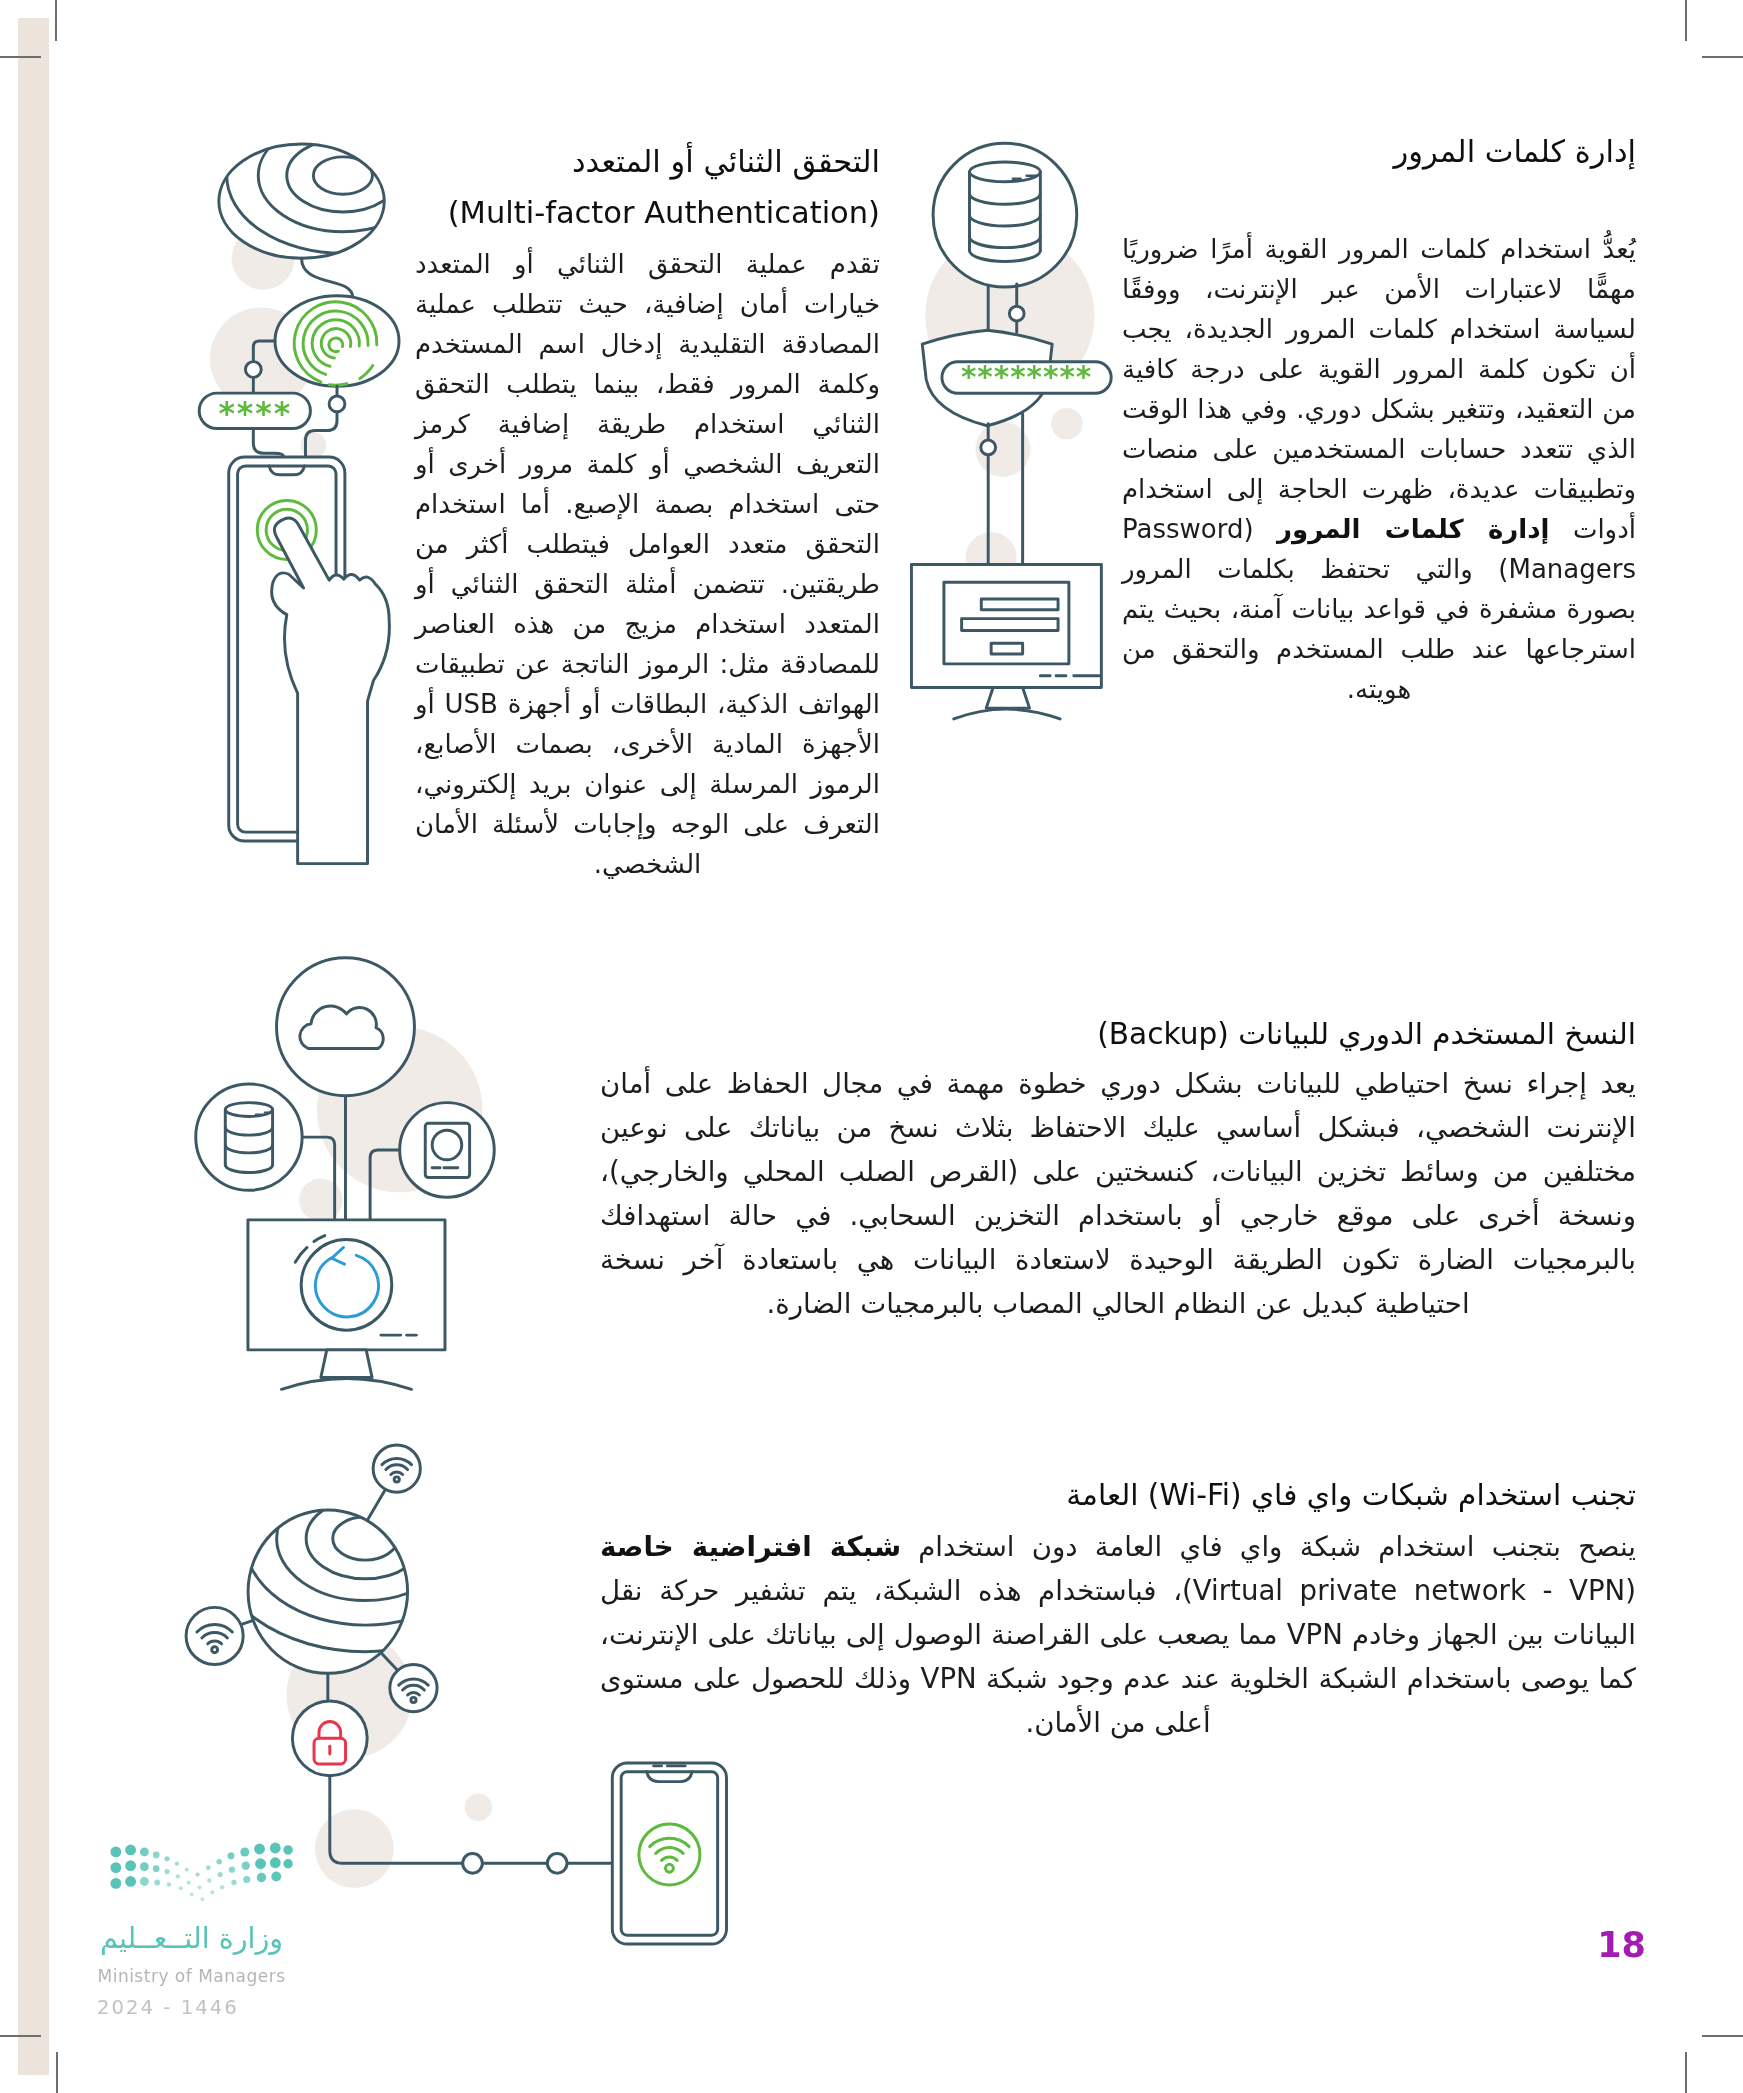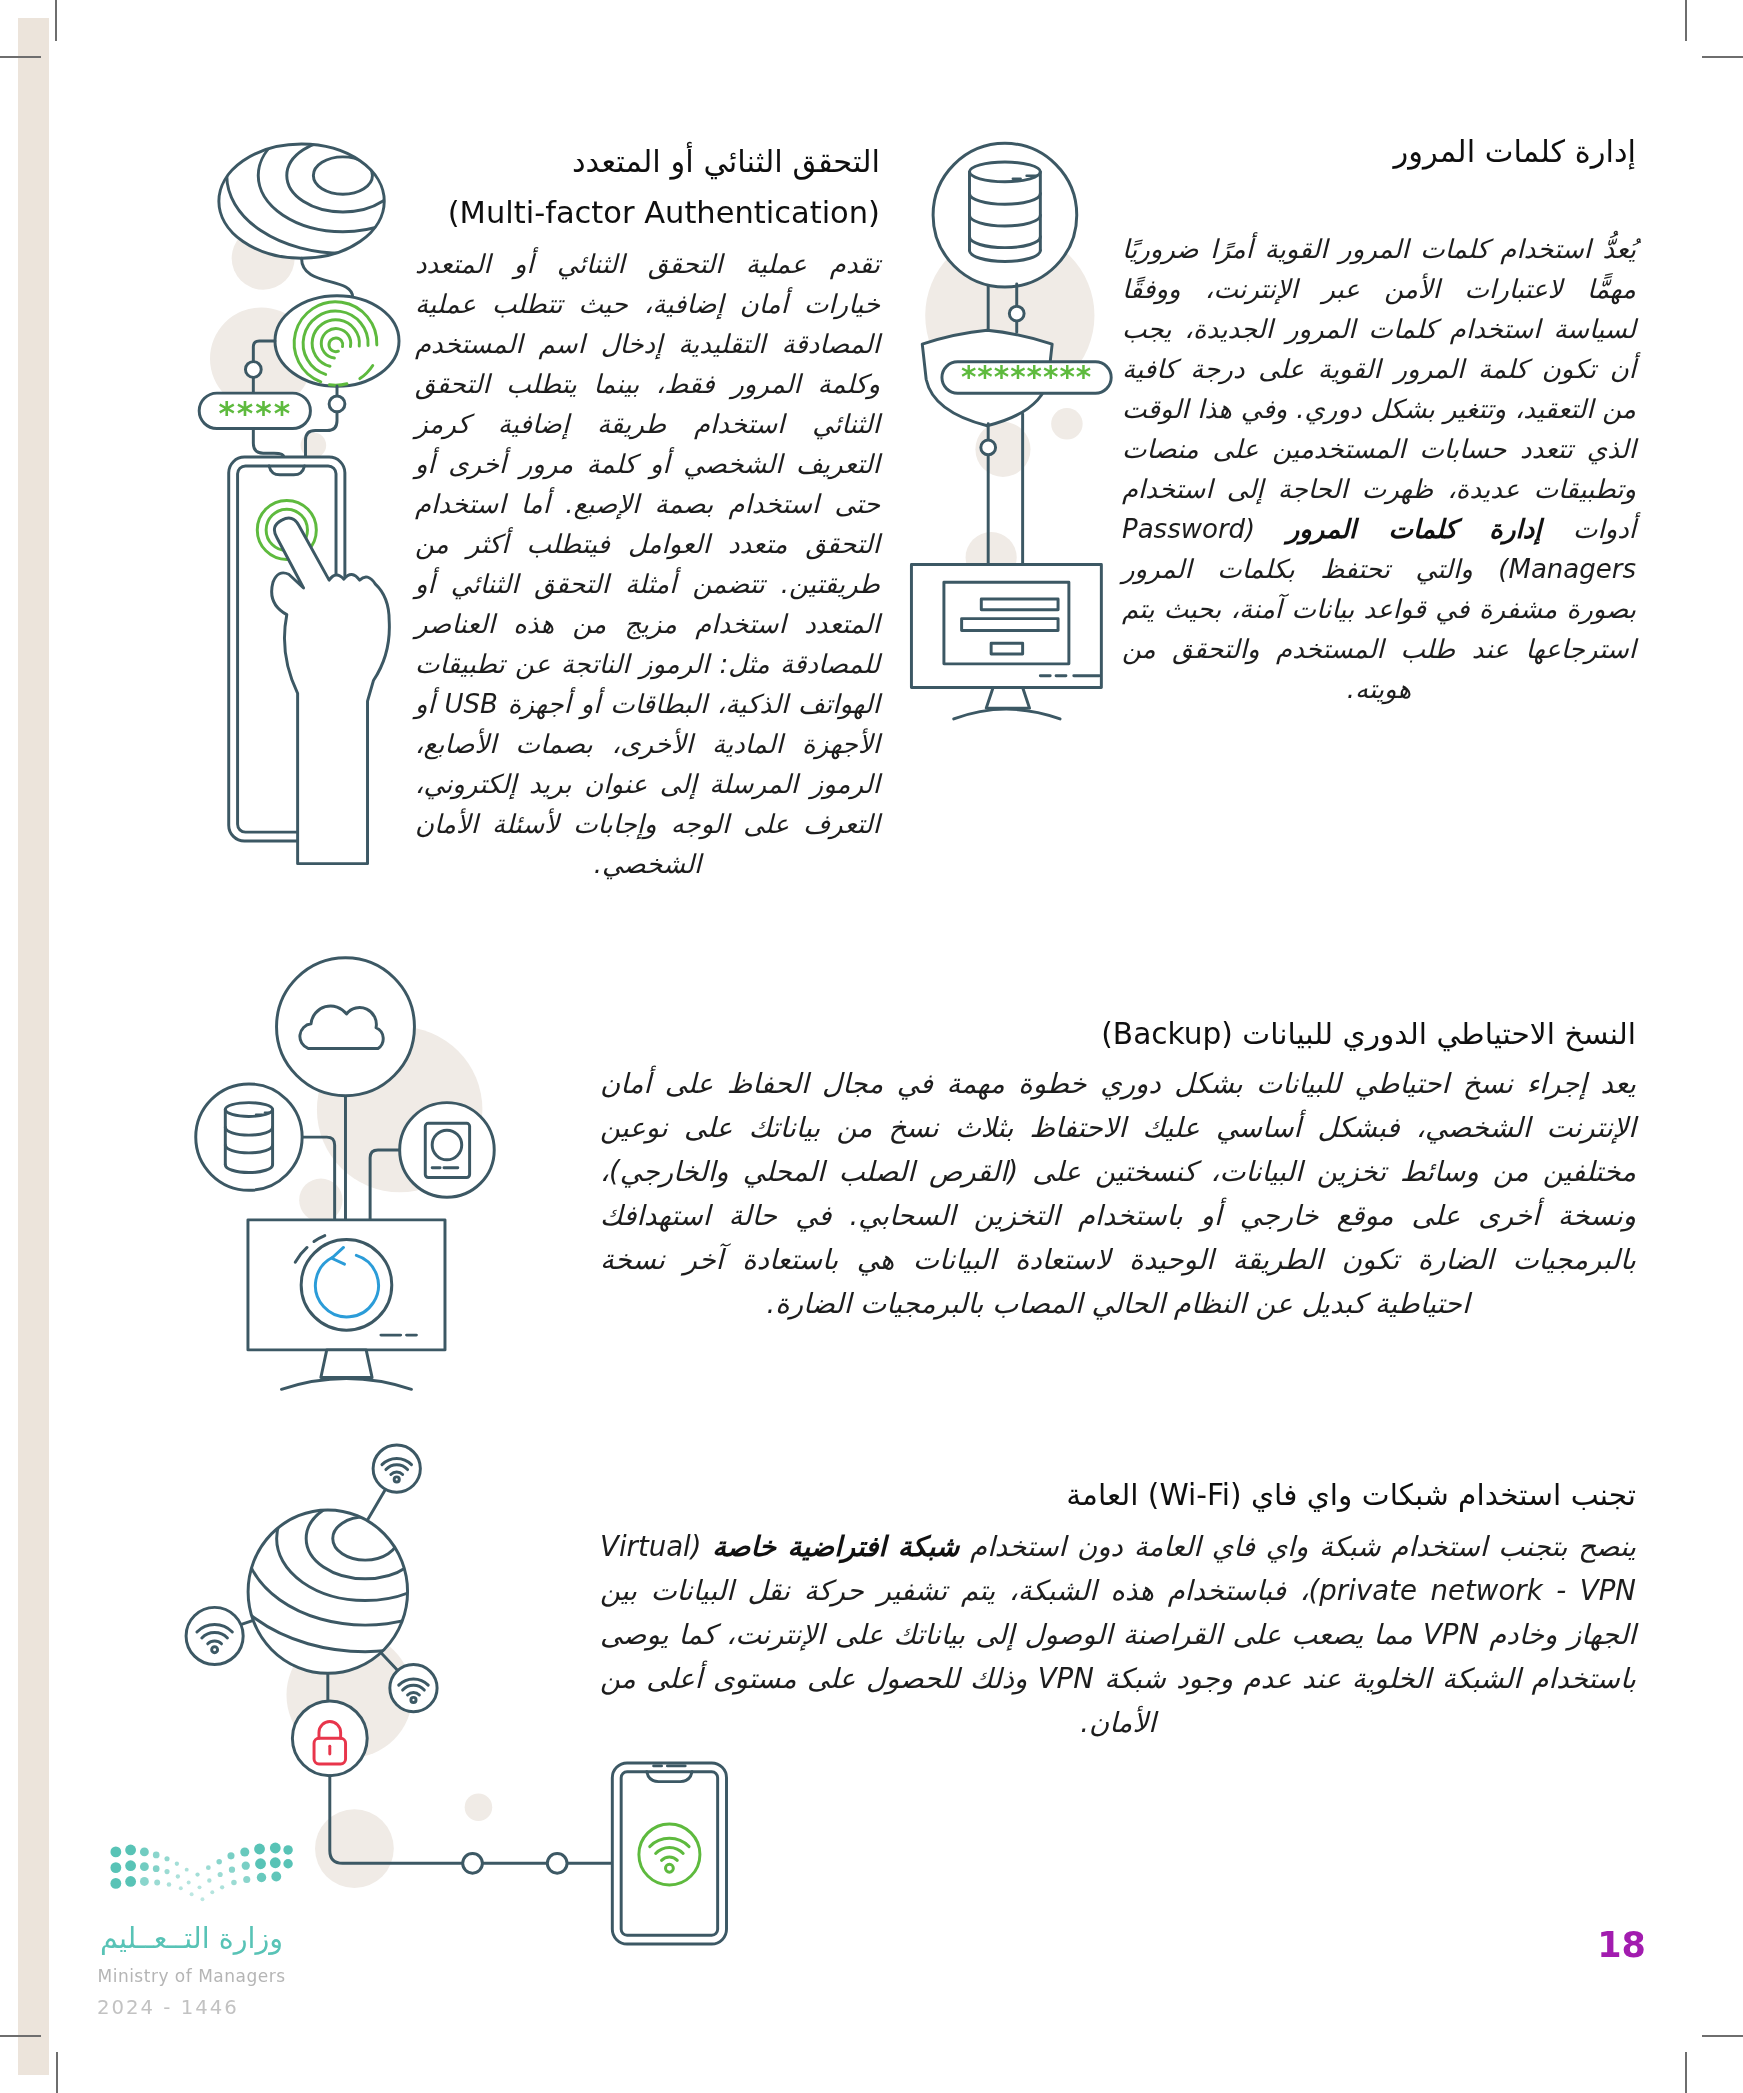--- a/index.html
+++ b/index.html
@@ -9,21 +9,21 @@
   }
   .left-strip{position:absolute;left:17.7px;top:17.7px;width:31.5px;height:2057px;background:#ece4db;}
   .cropmark{position:absolute;background:#6e6e6e;}
   .heading{
     position:absolute;direction:rtl;text-align:right;color:#0f0f0f;
     font-weight:normal;font-size:30.5px;line-height:51px;white-space:nowrap;
   }
   .heading .hline{white-space:nowrap;}
   .bodytext{
     position:absolute;direction:rtl;text-align:justify;text-align-last:center;
-    color:#1d1d1d;font-size:26px;line-height:40px;font-style:italic;
+    color:#1d1d1d;font-size:26px;line-height:40px;
   }
   .bodytext.wide{font-size:27.6px;line-height:44px;}
   .bodytext b{font-weight:bold;color:#111;}
   .illus{position:absolute;}
   .illus svg{display:block;overflow:visible;}
   .stroke{fill:none;stroke:#3c5864;stroke-width:3;stroke-linecap:round;stroke-linejoin:round;}
   .strokeW{fill:#ffffff;stroke:#3c5864;stroke-width:3;stroke-linecap:round;stroke-linejoin:round;}
   .blob{fill:#f0ebe6;stroke:none;}
   .green{stroke:#5eba3e;}
   .greentxt{fill:#5eba3e;font-family:"DejaVu Sans",sans-serif;font-weight:bold;}
@@ -173,21 +173,21 @@
 
       <path class="strokeW" stroke-width="3.5" d="
         M131,404 Q124,392 136,386 Q147,380 153,391
         L184,447 Q191,437 199,446 Q207,436 215,447 Q223,439 231,451
         Q245,464 245,488 Q247,522 229,549 L223,570 L223,735 L152,735 L152,562
         Q133,523 141,482 Q121,471 127,449 Q132,436 143,441 L158,455 Z"></path>
     </svg>
   </div>
 
   <div class="heading" style="right:108px;top:1009px;font-size:29.6px">
-    <div class="hline">النسخ الاحتياطي الدوري للبيانات (Backup)</div>
+    <div class="hline">النسخ المستخدم الدوري للبيانات (Backup)</div>
   </div>
   <p class="bodytext wide" style="right:108px;top:1062px;width:1036px;margin:0"><span>يعد إجراء نسخ احتياطي للبيانات بشكل دوري خطوة مهمة في مجال الحفاظ على أمان الإنترنت الشخصي، فبشكل أساسي عليك الاحتفاظ بثلاث نسخ من بياناتك على نوعين مختلفين من وسائط تخزين البيانات، كنسختين على (القرص الصلب المحلي والخارجي)، ونسخة أخرى على موقع خارجي أو باستخدام التخزين السحابي. في حالة استهدافك بالبرمجيات الضارة تكون الطريقة الوحيدة لاستعادة البيانات هي باستعادة آخر نسخة احتياطية كبديل عن النظام الحالي المصاب بالبرمجيات الضارة.</span></p>
 
   <div class="illus" style="left:177px;top:946px">
     <svg width="335" height="463" viewBox="0 0 340 470">
       <circle class="blob" cx="226" cy="166" r="84"></circle>
       <circle class="blob" cx="146" cy="258" r="22"></circle>
 
       <path class="stroke" d="M171,152 V278"></path>
       <path class="stroke" d="M127,194 H152 Q160,194 160,202 V278"></path>

